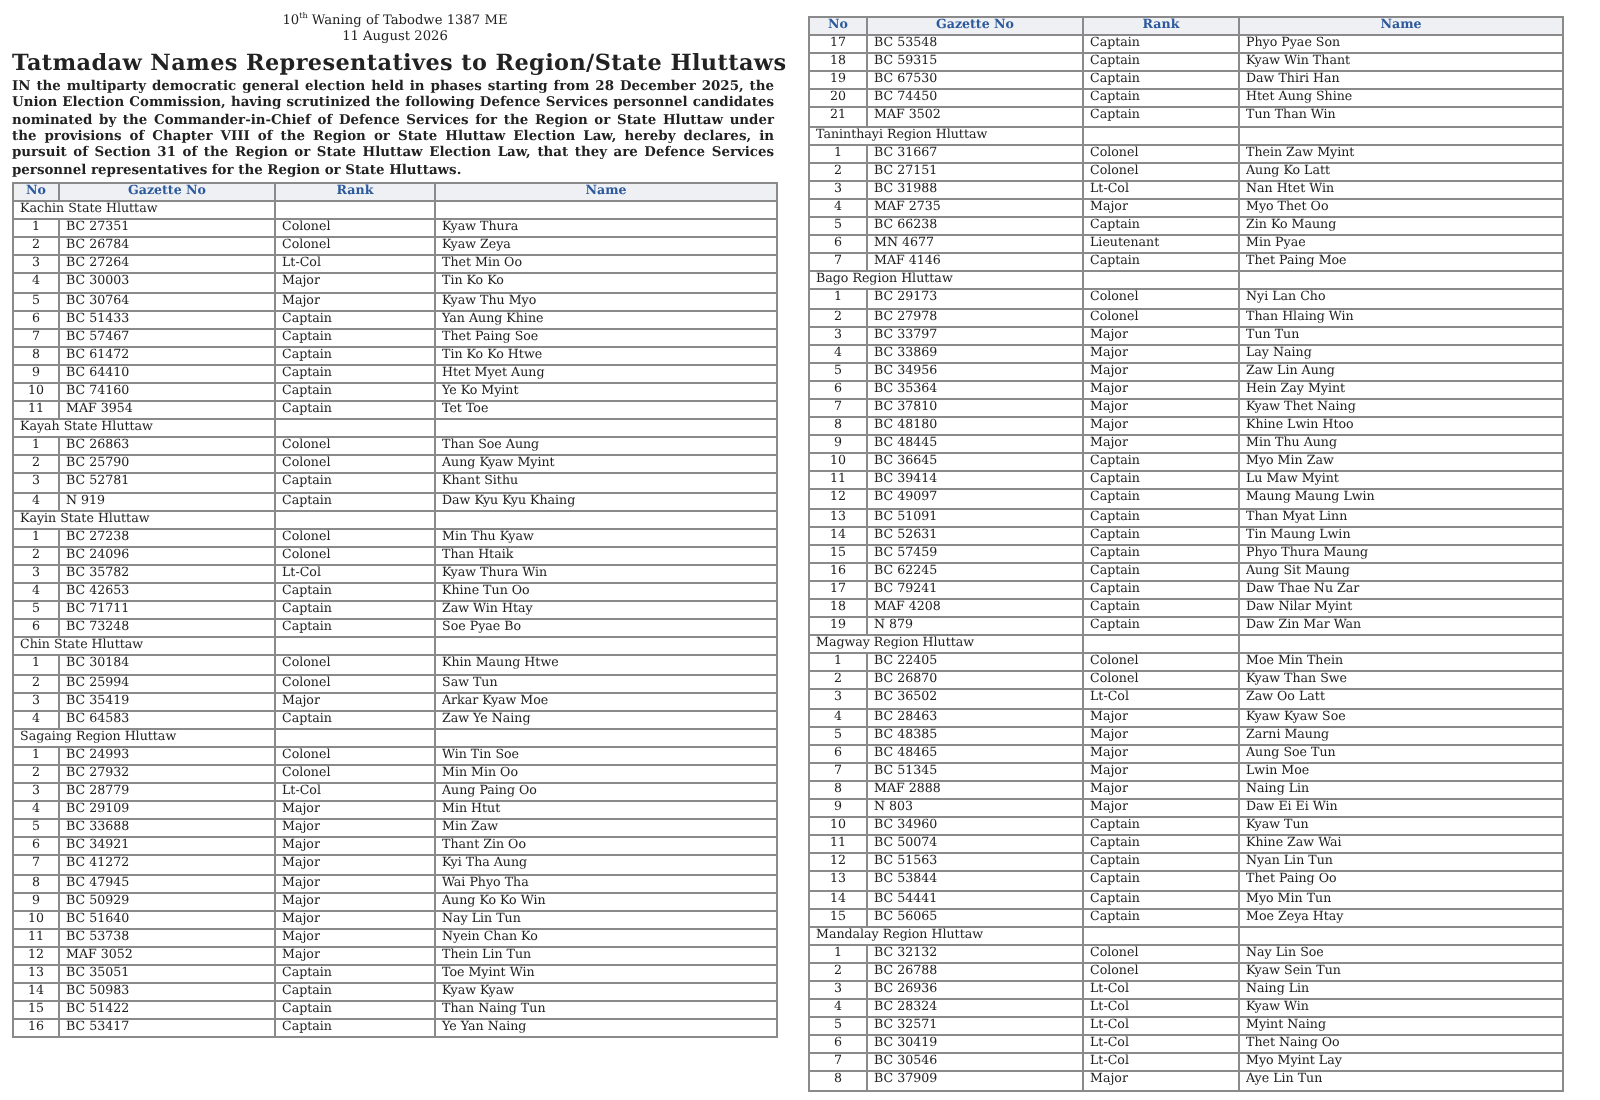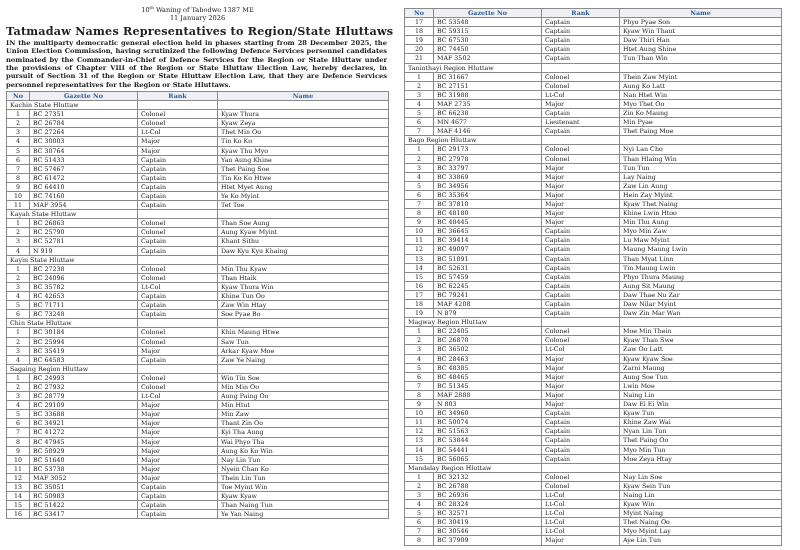--- a/index.html
+++ b/index.html
@@ -23,21 +23,21 @@
   .w-no { width: 23px; } .w-gz { width: 108px; } .w-rk { width: 80px; }
   .col-right .w-no { width: 29px; } .col-right .w-gz { width: 108px; } .col-right .w-rk { width: 78px; }
   .col-right table { margin-top: 8px; }
 </style>
 </head>
 <body>
 
 <div class="col col-left">
   <div class="dateline">
     <div><span>10</span><sup>th</sup><span> Waning of Tabodwe 1387 ME</span></div>
-    <div>11 January 2026</div>
+    <div>11 August 2026</div>
   </div>
   <div class="headline">Tatmadaw Names Representatives to Region/State Hluttaws</div>
   <div class="intro">IN the multiparty democratic general election held in phases starting from 28 December 2025, the Union Election Commission, having scrutinized the following Defence Services personnel candidates nominated by the Commander-in-Chief of Defence Services for the Region or State Hluttaw under the provisions of Chapter VIII of the Region or State Hluttaw Election Law, hereby declares, in pursuit of Section 31 of the Region or State Hluttaw Election Law, that they are Defence Services personnel representatives for the Region or State Hluttaws.</div>
   <table>
     <colgroup>
         <col class="w-no">
         <col class="w-gz">
         <col class="w-rk">
         <col>
       </colgroup>

